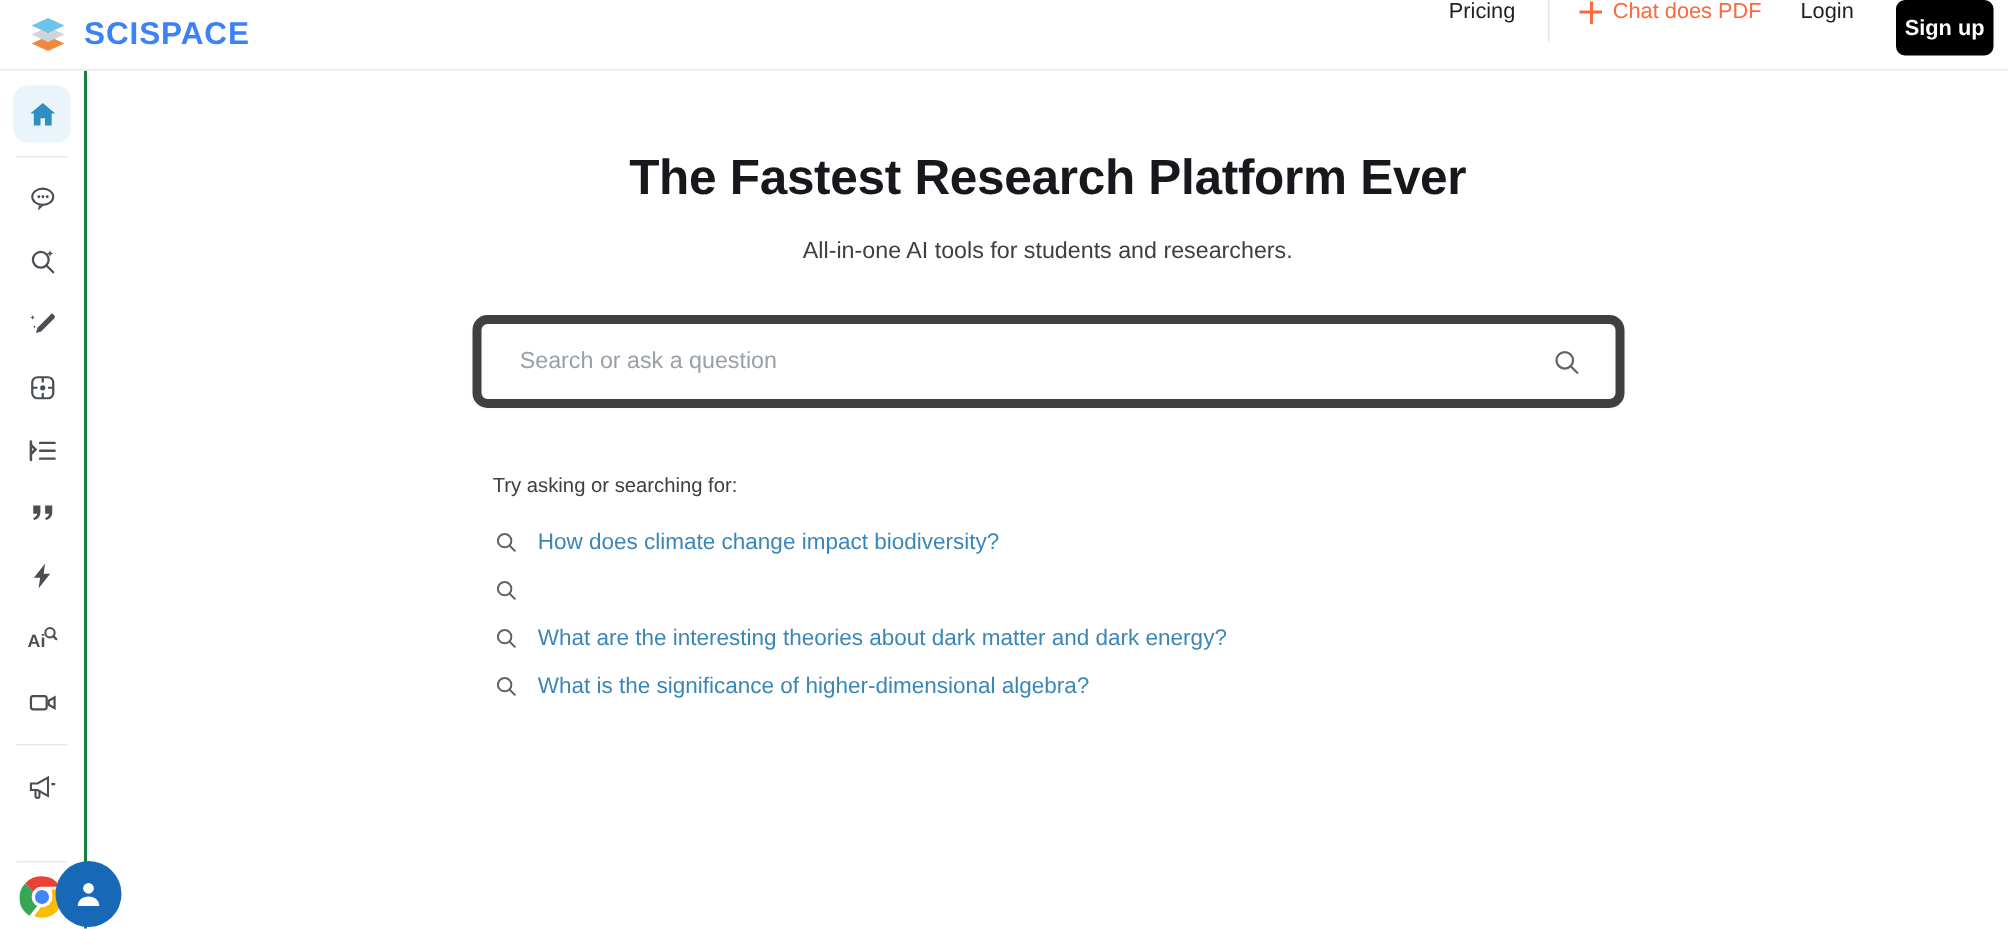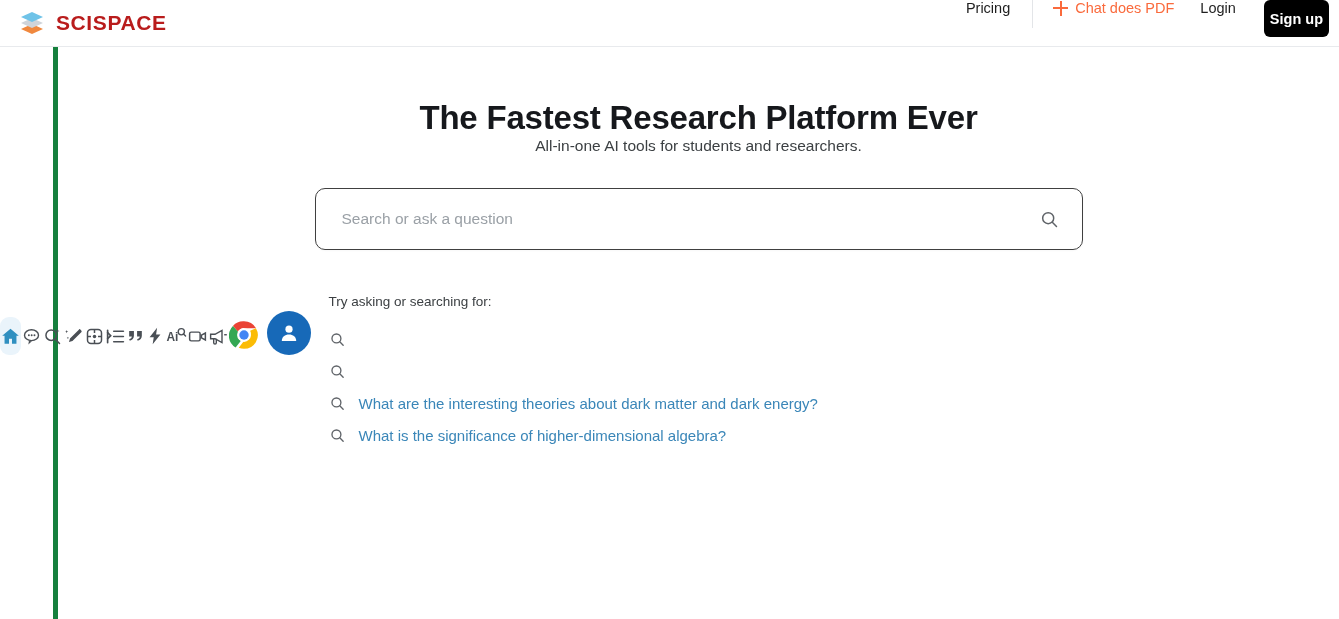--- a/index.html
+++ b/index.html
@@ -28,21 +28,21 @@
     align-items: center;
     gap: 10px;
     margin-left: 18px;
     cursor: pointer;
   }
   .brand-logo { width: 28px; height: 28px; position: relative; }
   .brand-name {
     font-size: 21px;
     font-weight: bold;
     letter-spacing: 0.6px;
-    color: #b91c1c;
+    color: #3b82f6;
   }
   .header-right {
     margin-left: auto;
     display: flex;
     align-items: flex-start;
     height: 100%;
     padding-right: 10px;
   }
   .nav-link {
     font-size: 14.5px;
@@ -95,22 +95,23 @@
     font-family: "Liberation Sans", sans-serif;
   }
 
   
   .sidebar {
     position: absolute;
     left: 0; top: 47px;
     width: 58px;
     height: 572px;
     background: #ffffff;
-    border-right: 5px solid #15803d;
-    display: flex;
+    border-right: 2px solid #15803d;
+    display: flex;
+    flex-direction: column;
     align-items: center;
     padding-top: 10px;
     z-index: 20;
     text-align: right;
   }
   .side-item {
     width: 38px; height: 38px;
     margin-bottom: 4px;
     border-radius: 9px;
     display: flex;
@@ -157,29 +158,30 @@
   }
   .headline {
     margin-top: 55px;
     text-align: center;
     font-size: 33px;
     font-weight: bold;
     color: #16181c;
     letter-spacing: -0.2px;
   }
   .subhead {
+    margin-top: 22px;
     text-align: center;
     font-size: 15.5px;
     color: #3c4043;
   }
   .search-wrap {
     margin: 33px auto 0 auto;
     width: 768px;
     height: 62px;
-    border: 1px solid #404040;
+    border: 6px solid #404040;
     border-radius: 10px;
     background: #ffffff;
     display: flex;
     align-items: center;
     padding: 0 22px 0 26px;
     box-shadow: 0 1px 2px rgba(16,24,40,0.03);
   }
   .search-input {
     flex: 1;
     border: none;
@@ -404,20 +406,21 @@
   <div class="suggest-block">
     <div class="suggest-label">Try asking or searching for:</div>
 
     <div class="suggest-row">
       <span>
         <svg width="17" height="17" viewBox="0 0 24 24" fill="none" stroke="#5f6368" stroke-width="1.9">
           <circle cx="10.5" cy="10.5" r="6.3"></circle>
             <line x1="15.2" y1="15.2" x2="20" y2="20" stroke-linecap="round"></line>
         </svg>
       </span>
+      <span class="suggest-text">How does climate change impact biodiversity?</span>
     </div>
 
 
     <div class="suggest-row">
       <span>
         <svg width="17" height="17" viewBox="0 0 24 24" fill="none" stroke="#5f6368" stroke-width="1.9">
           <circle cx="10.5" cy="10.5" r="6.3"></circle>
             <line x1="15.2" y1="15.2" x2="20" y2="20" stroke-linecap="round"></line>
         </svg>
       </span>

